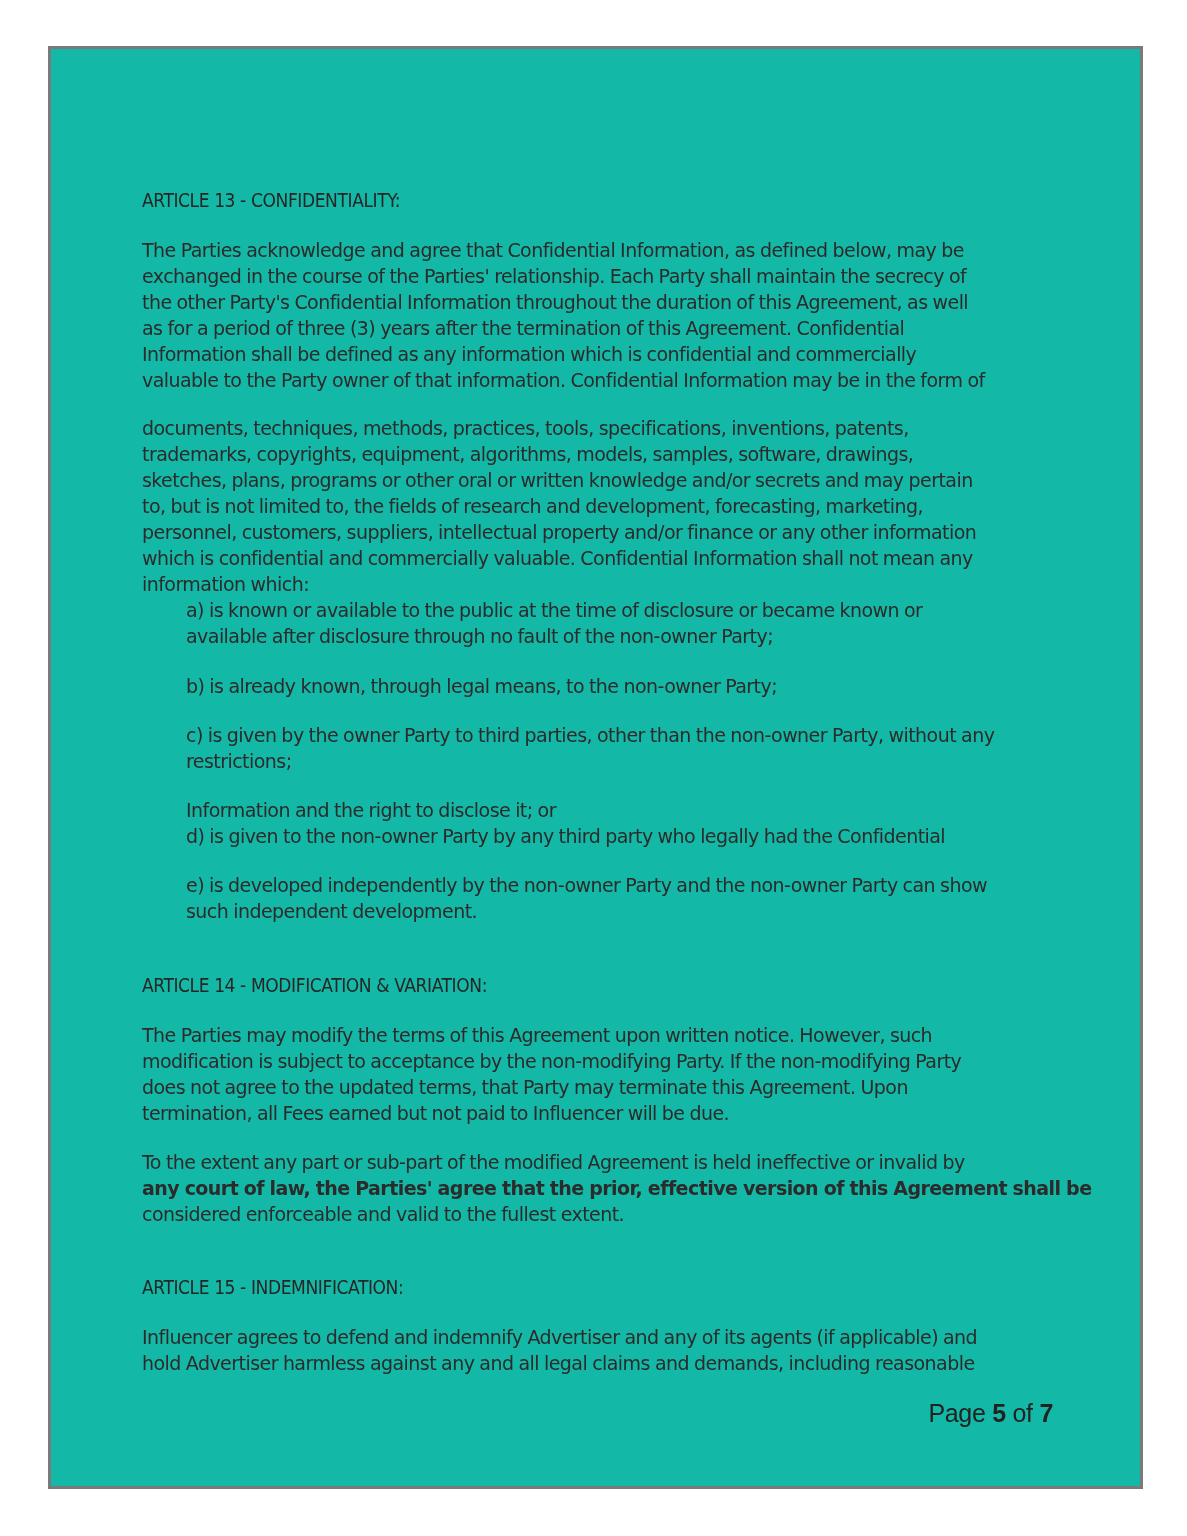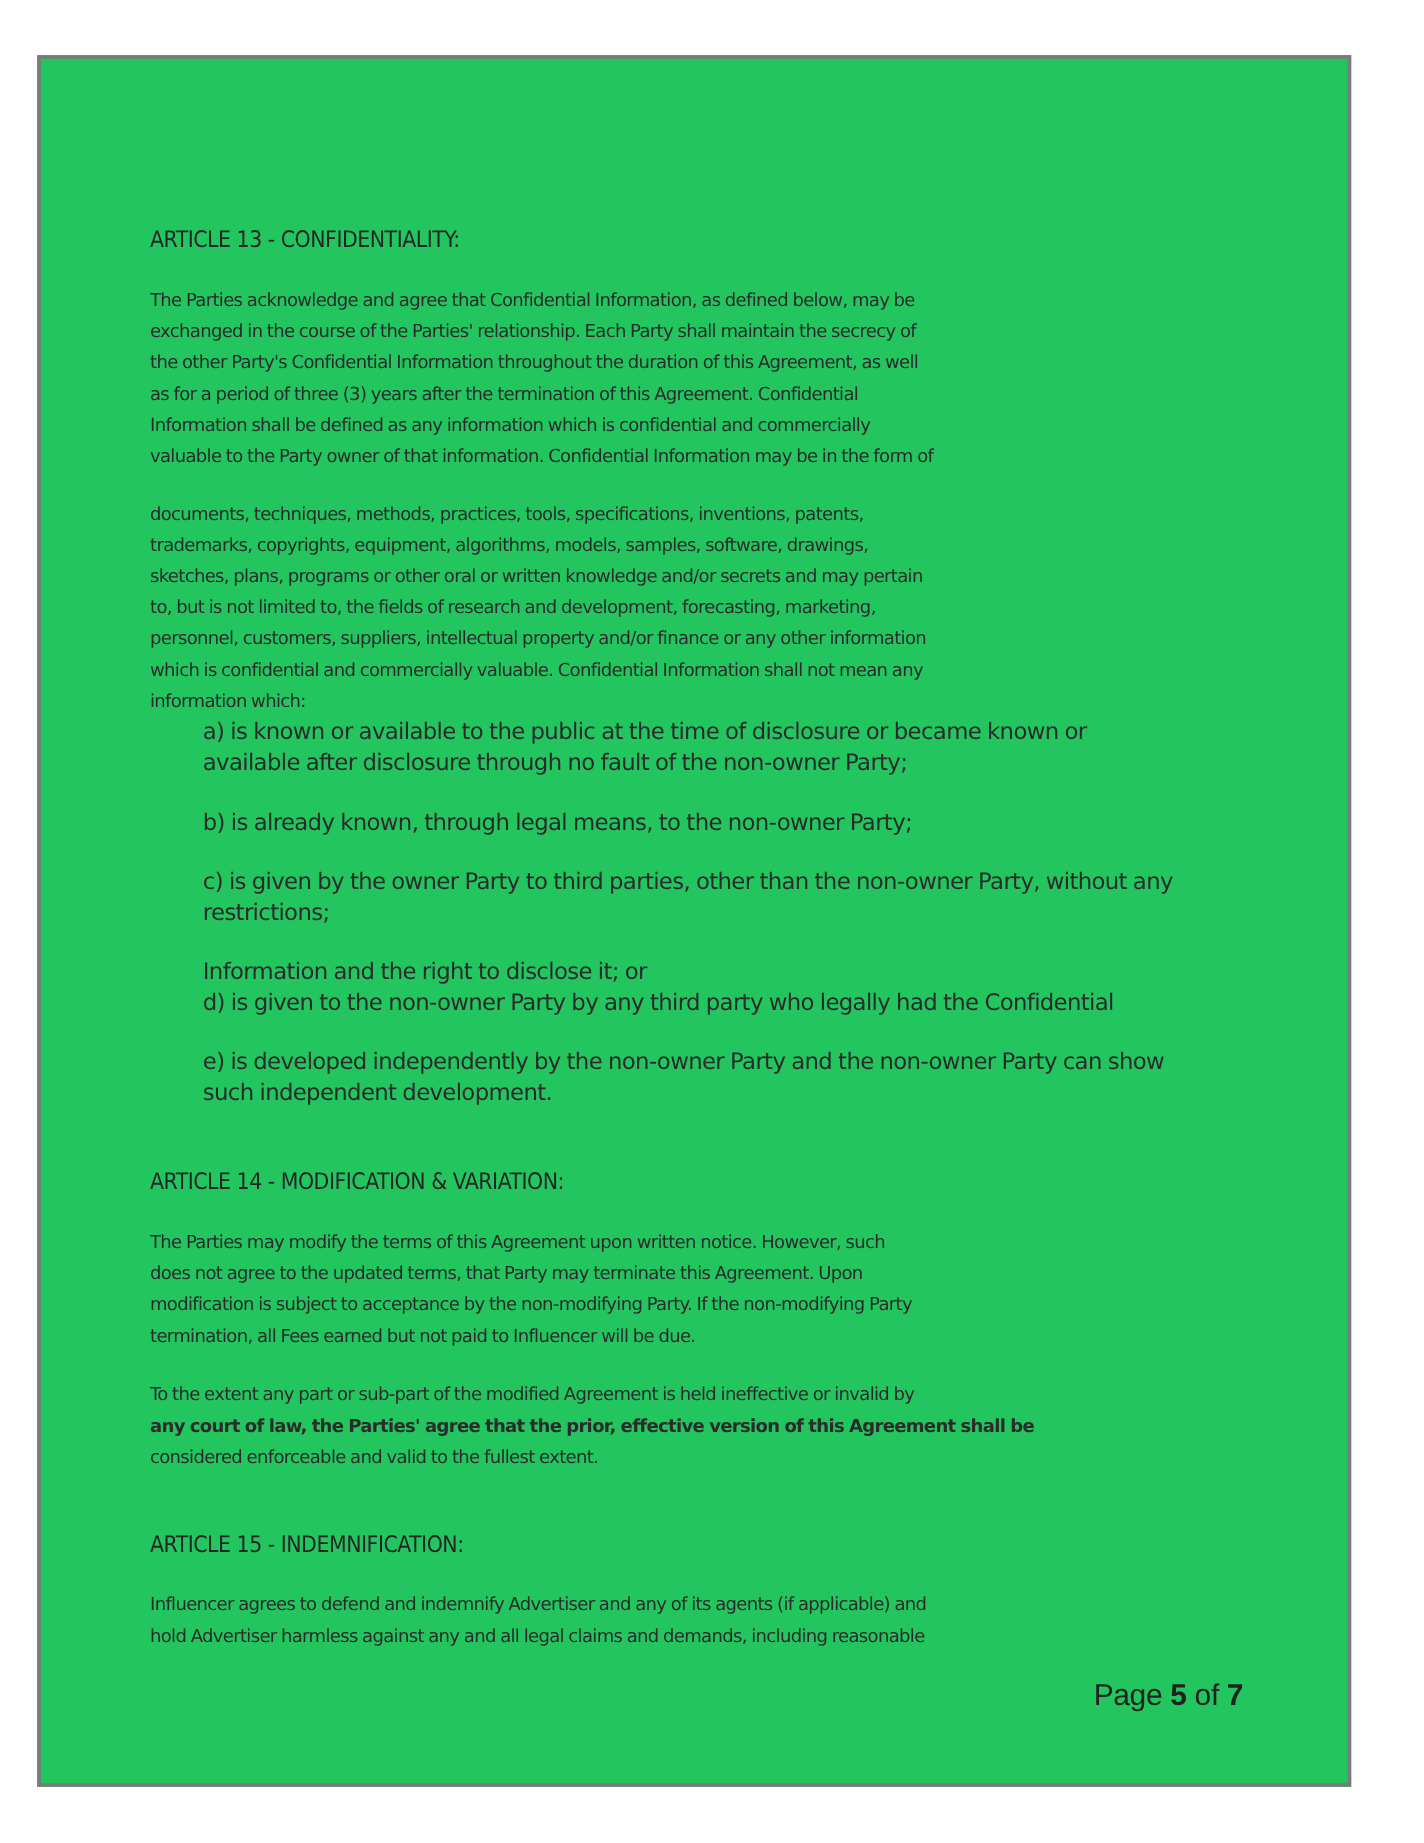--- a/index.html
+++ b/index.html
@@ -10,47 +10,47 @@
     body {
       width: 1187px;
       height: 1536px;
       position: relative;
       overflow: hidden;
       font-family: "DejaVu Sans", sans-serif;
       color: #2b2b2b;
     }
     .page-frame {
       position: absolute;
-      left: 31px;
+      left: 48px;
       top: 46px;
       width: 1089px;
       height: 1437px;
       border: 3px solid #7a7a7a;
-      background: #22c55e;
+      background: #14b8a6;
       box-sizing: content-box;
     }
     .content {
       position: absolute;
       left: 91px;  
       top: 0;
       width: 920px;
     }
     .heading {
       position: absolute;
       left: 0;
       font-size: 19px;
       letter-spacing: -0.4px;
       white-space: nowrap;
       color: #262626;
       font-stretch: condensed;
     }
     .para {
       position: absolute;
       left: 0;
-      font-size: 15px;
+      font-size: 19px;
       line-height: 26px;
       letter-spacing: -0.55px;
       word-spacing: -0.5px;
       white-space: nowrap;
       color: #2b2b2b;
     }
     .para .line { display: block; height: 26px; }
     .item {
       position: absolute;
       left: 44px;
@@ -118,22 +118,22 @@
 
     <div class="item" style="top:823px;">
       <span class="line" style="display: block; width: max-content;">e) is developed independently by the non-owner Party and the non-owner Party can show</span>
       <span class="line" style="display: block; width: max-content;">such independent development.</span>
     </div>
 
     <div class="heading" style="top:925px;">ARTICLE 14 - MODIFICATION &amp; VARIATION:</div>
 
     <div class="para" style="top:973px;">
       <span class="line" style="display: block; width: max-content;">The Parties may modify the terms of this Agreement upon written notice. However, such</span>
+      <span class="line" style="display: block; width: max-content;">modification is subject to acceptance by the non-modifying Party. If the non-modifying Party</span>
       <span class="line" style="display: block; width: max-content;">does not agree to the updated terms, that Party may terminate this Agreement. Upon</span>
-      <span class="line" style="display: block; width: max-content;">modification is subject to acceptance by the non-modifying Party. If the non-modifying Party</span>
       <span class="line" style="display: block; width: max-content;">termination, all Fees earned but not paid to Influencer will be due.</span>
     </div>
 
     <div class="para" style="top:1100px;">
       <span class="line" style="display: block; width: max-content;">To the extent any part or sub-part of the modified Agreement is held ineffective or invalid by</span>
       <span class="line" style="display: block; width: max-content; font-weight: bold;">any court of law, the Parties' agree that the prior, effective version of this Agreement shall be</span>
       <span class="line" style="display: block; width: max-content;">considered enforceable and valid to the fullest extent.</span>
     </div>
 
     <div class="heading" style="top:1227px;">ARTICLE 15 - INDEMNIFICATION:</div>

